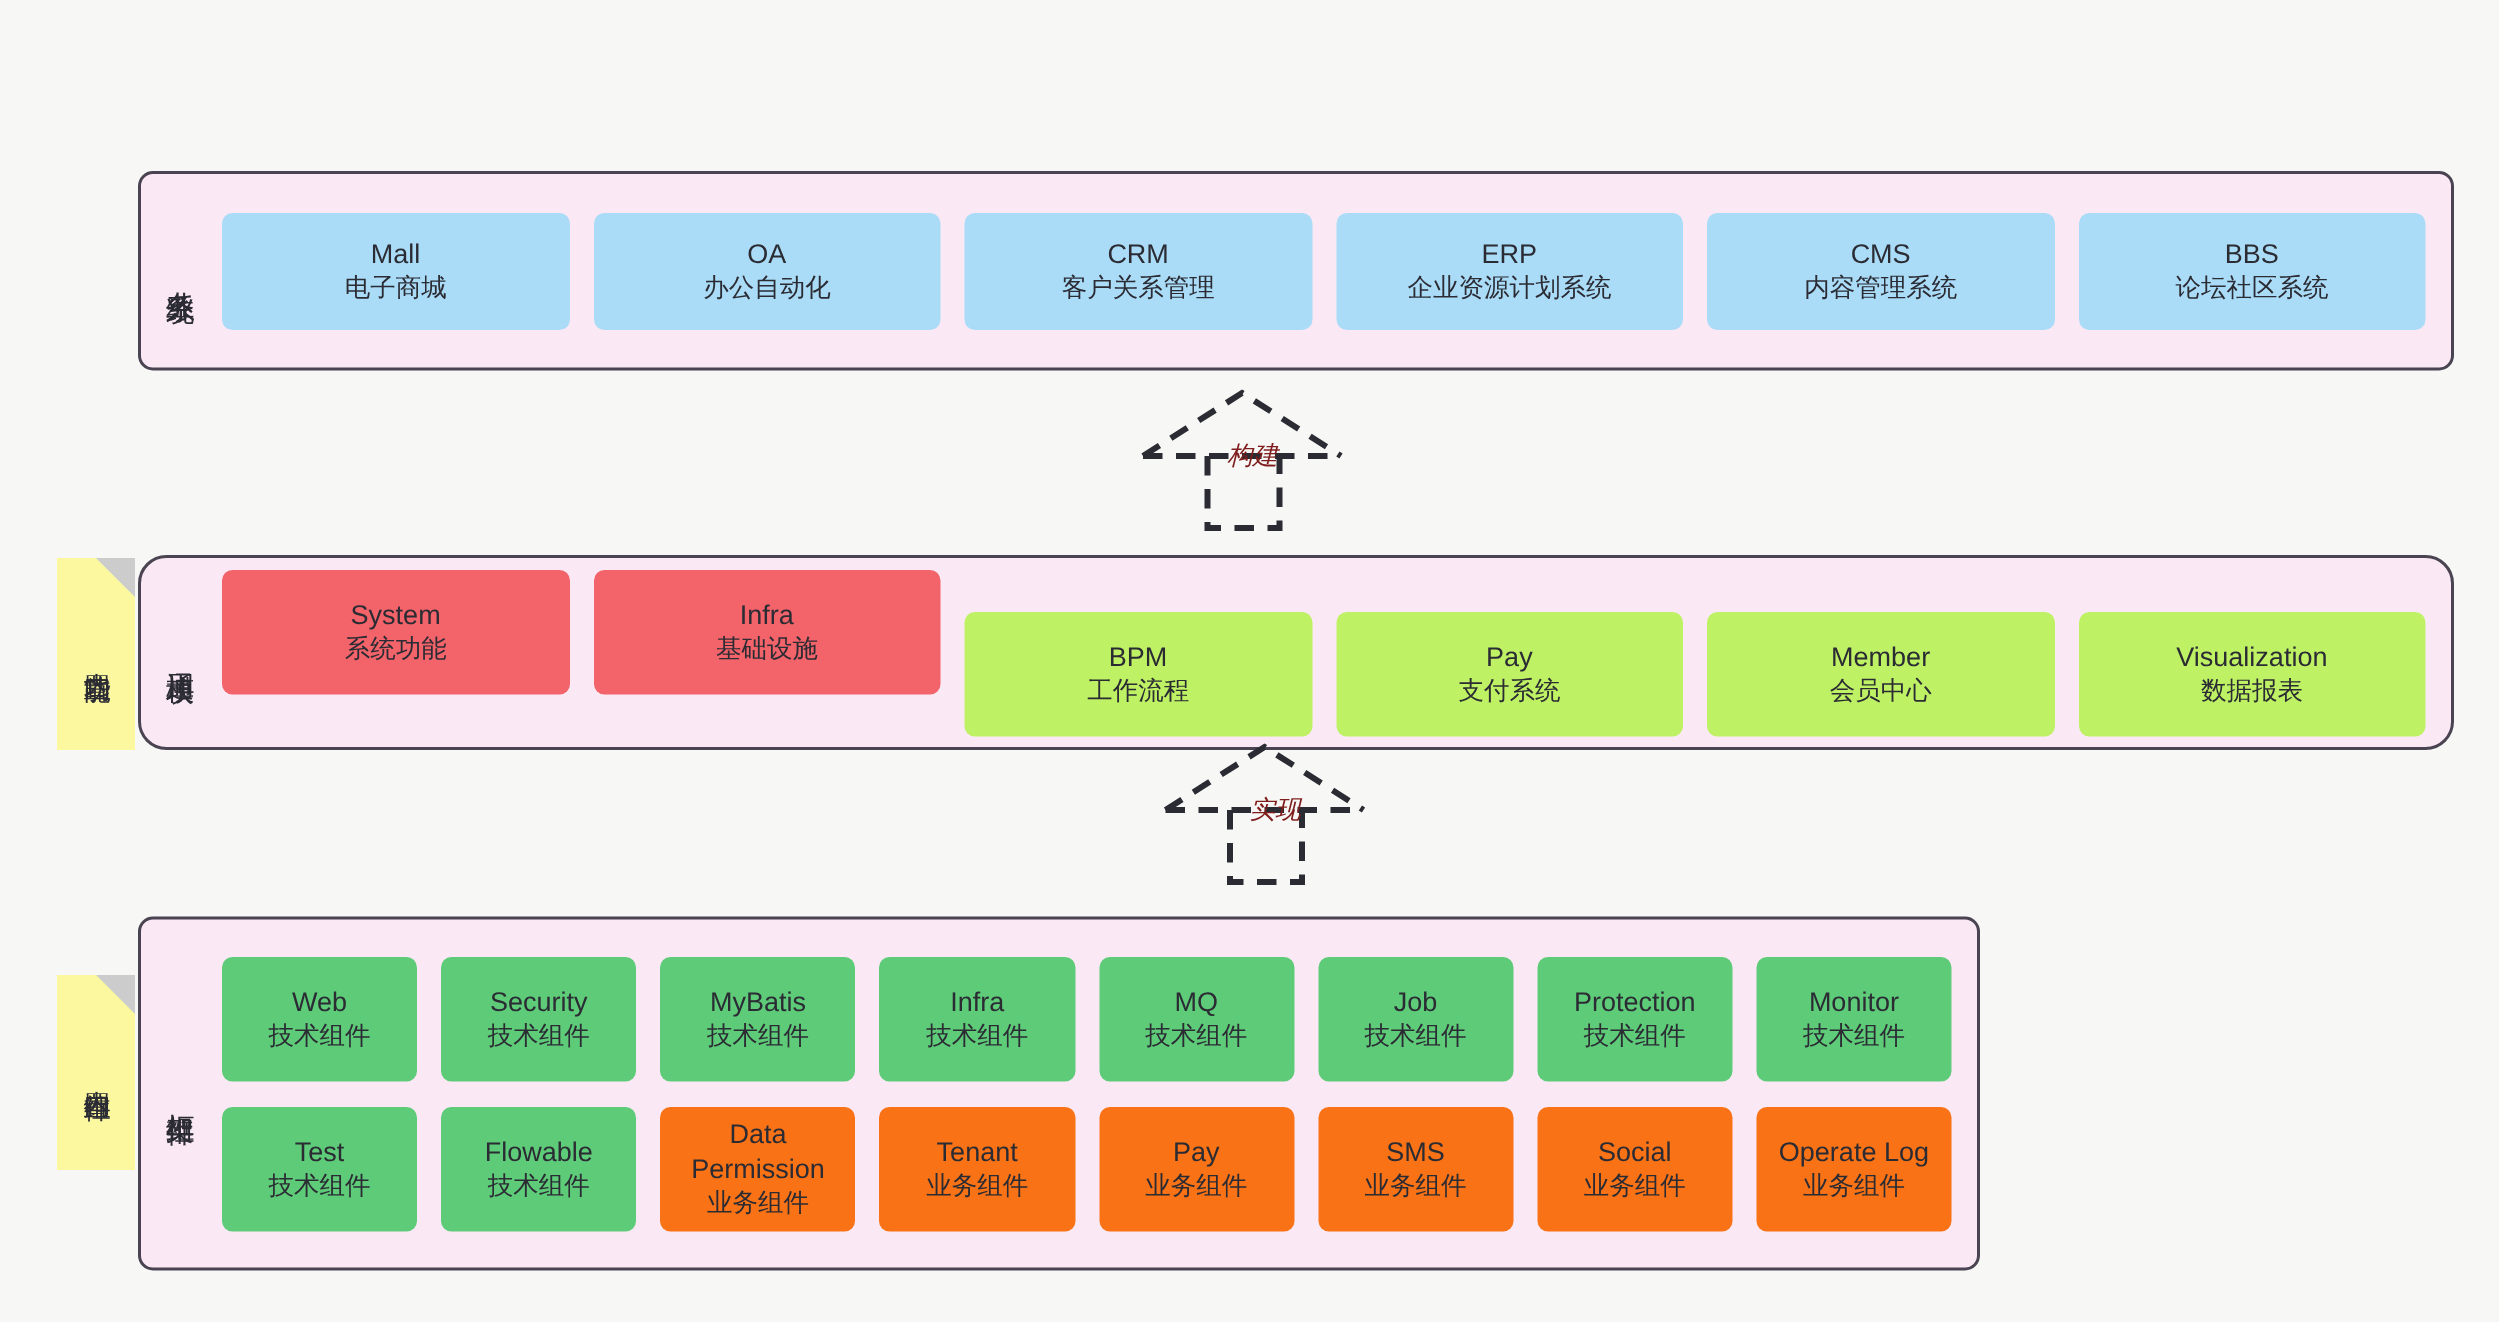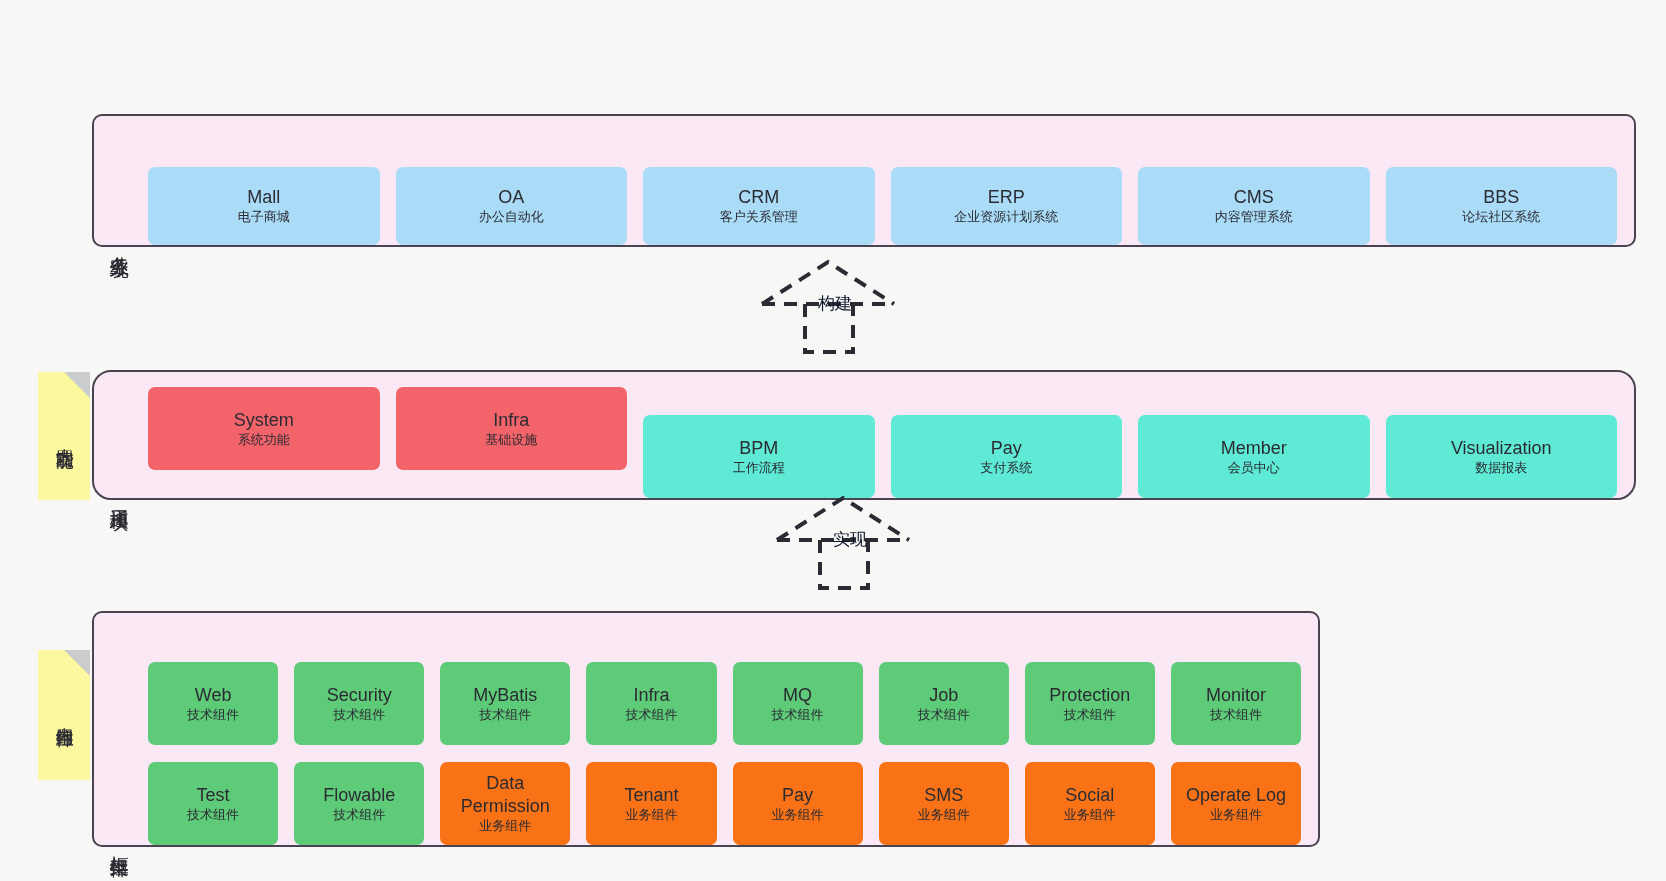--- a/index.html
+++ b/index.html
@@ -17,21 +17,21 @@
   }
 
   
   .layer {
     position: absolute;
     background: #fae9f4;
     border: 2px solid #4a4352;
     border-radius: 10px;
     box-sizing: border-box;
     display: flex;
-    align-items: flex-end;
+    align-items: center;
   }
 
   #layer-business { left: 92px;  top: 114px; width: 1544px; height: 133px; }
   #layer-modules  { left: 92px;  top: 370px; width: 1544px; height: 130px; border-radius: 19px; }
   #layer-framework{ left: 92px;  top: 611px; width: 1228px; height: 236px; }
 
   
   .layer-title {
     writing-mode: vertical-rl;
     text-orientation: upright;
@@ -67,29 +67,29 @@
     display: flex;
     flex-direction: column;
     align-items: center;
     justify-content: center;
     text-align: center;
     line-height: 1.28;
     box-sizing: border-box;
     padding: 4px 6px;
   }
   .card .l1 { font-size: 18px; }
-  .card .l2 { font-size: 13px; }
+  .card .l2 { font-size: 17px; }
 
   #layer-business .card { height: 78px; background: #aadcf8; }
   #layer-modules  .card { height: 83px; }
   #layer-framework .card { height: 83px; }
 
   .c-blue        { background: #aadcf8; }
   .c-red         { background: #f2636a; }
-  .c-pink        { background: #5eead4; margin-top: 28px; }
+  .c-pink        { background: #bef264; margin-top: 28px; }
   .c-green       { background: #5ecb79; }
   .c-lightgreen  { background: #f97316; }
 
   
   .sticky {
     position: absolute;
     background: #fbf8a0;
     box-sizing: border-box;
     display: flex;
     align-items: center;
@@ -117,23 +117,24 @@
     width: 190px;
     height: 112px;
   }
   #arrow-build   { left: 750px; top: 252px; }
   #arrow-realize { left: 765px; top: 488px; }
 
   .arrow-wrap svg { display: block; }
   .arrow-label {
     position: absolute;
     font-size: 17px;
-    color: #0f172a;
+    color: #7f1d1d;
     background: transparent;
     white-space: nowrap;
+    font-style: italic;
   }
   #arrow-build .arrow-label   { left: 68px; top: 40px; }
   #arrow-realize .arrow-label { left: 68px; top: 40px; }
 </style>
 </head>
 <body>
 
 <div class="layer" id="layer-business">
   <div class="layer-title">业务系统</div>
   <div class="cards">

